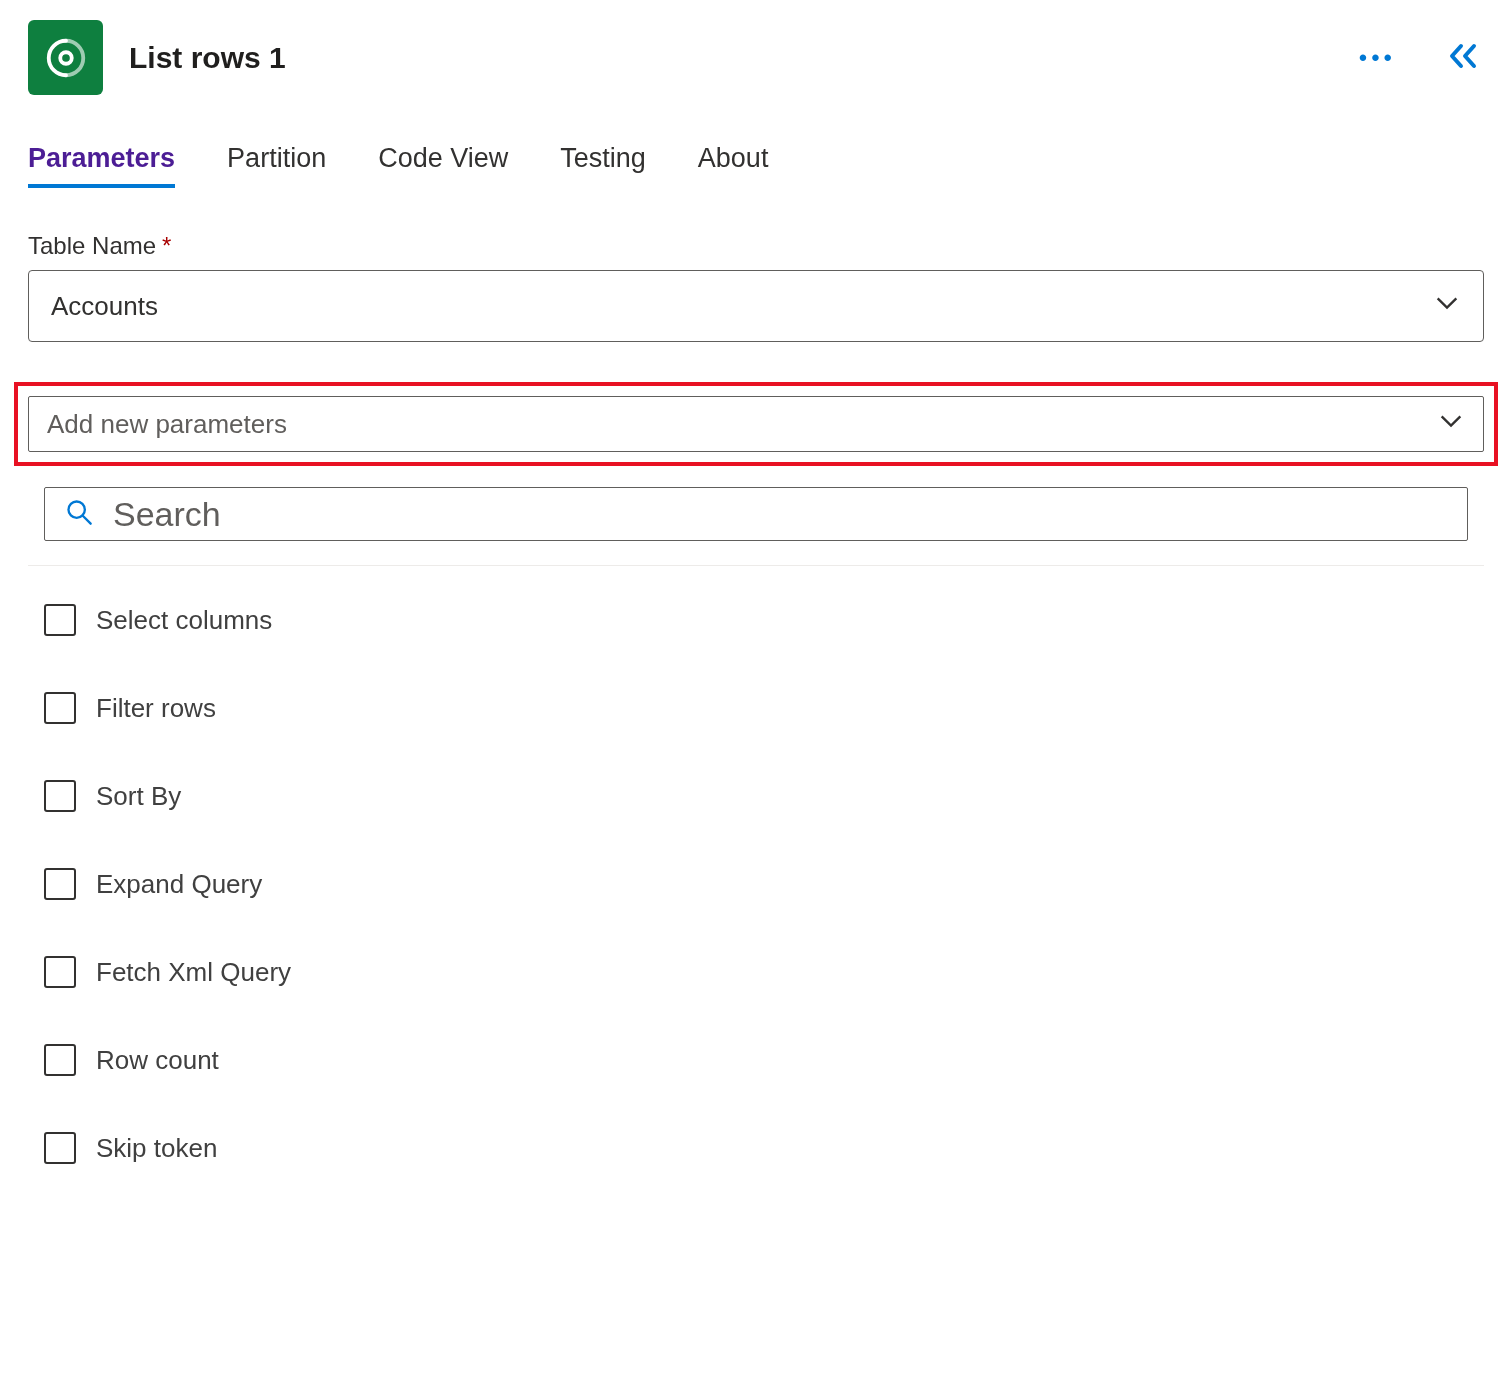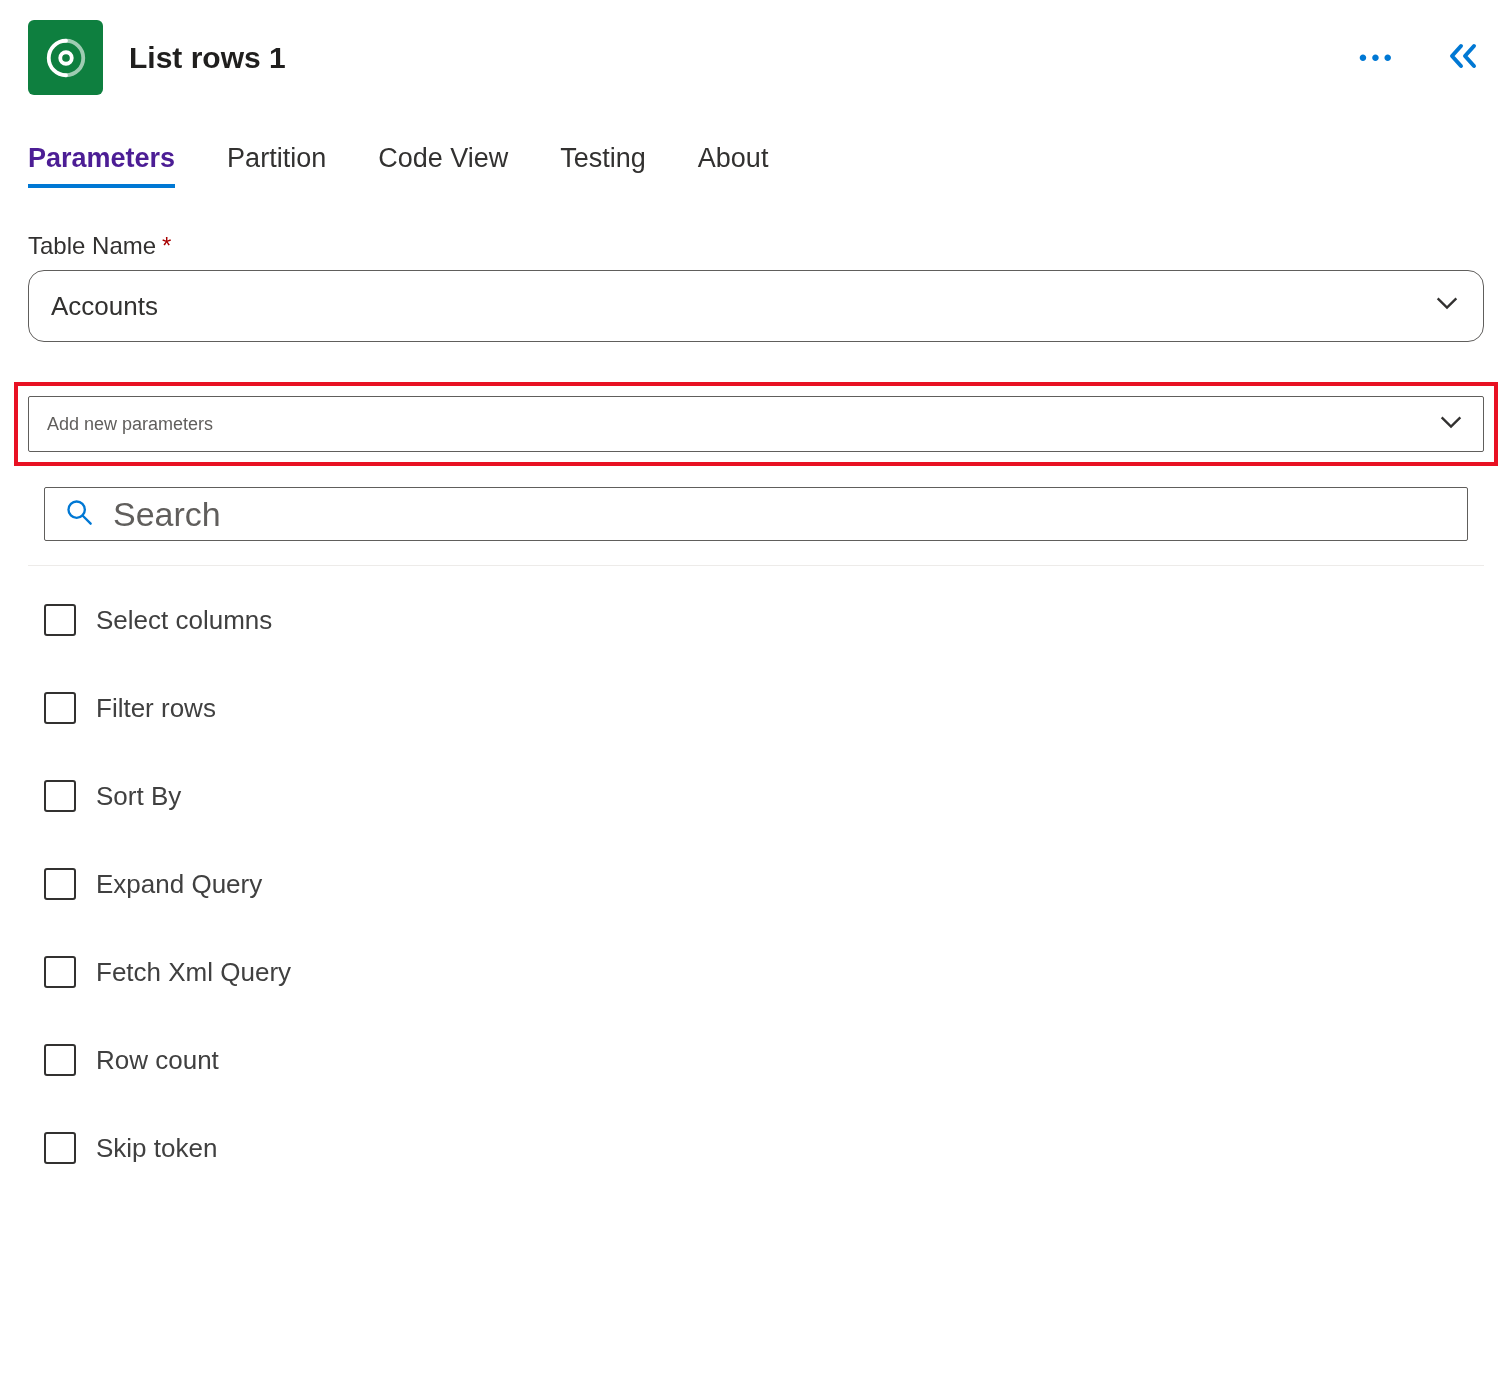--- a/index.html
+++ b/index.html
@@ -85,21 +85,21 @@
       margin-bottom: 10px;
       display: flex;
       align-items: center;
       gap: 6px;
     }
     .required { color: #a80000; font-size: 24px; }
 
     .select-box {
       width: 100%;
       border: 1px solid #605e5c;
-      border-radius: 16px;
+      border-radius: 4px;
       height: 72px;
       display: flex;
       align-items: center;
       padding: 10px 22px;
       font-size: 26px;
       color: #323130;
       background: #fff;
       cursor: pointer;
       justify-content: space-between;
       margin-bottom: 40px;
@@ -113,21 +113,21 @@
       margin: 0 -14px 0 -14px;
     }
     .add-new-params {
       width: 100%;
       border: 1px solid #605e5c;
       border-radius: 2px;
       height: 56px;
       display: flex;
       align-items: center;
       padding: 0 18px;
-      font-size: 18px;
+      font-size: 26px;
       color: #605e5c;
       background: #fff;
       cursor: pointer;
       justify-content: space-between;
     }
 
     .dropdown-panel {
       margin-top: 20px;
       border-top: 1px solid transparent;
     }

